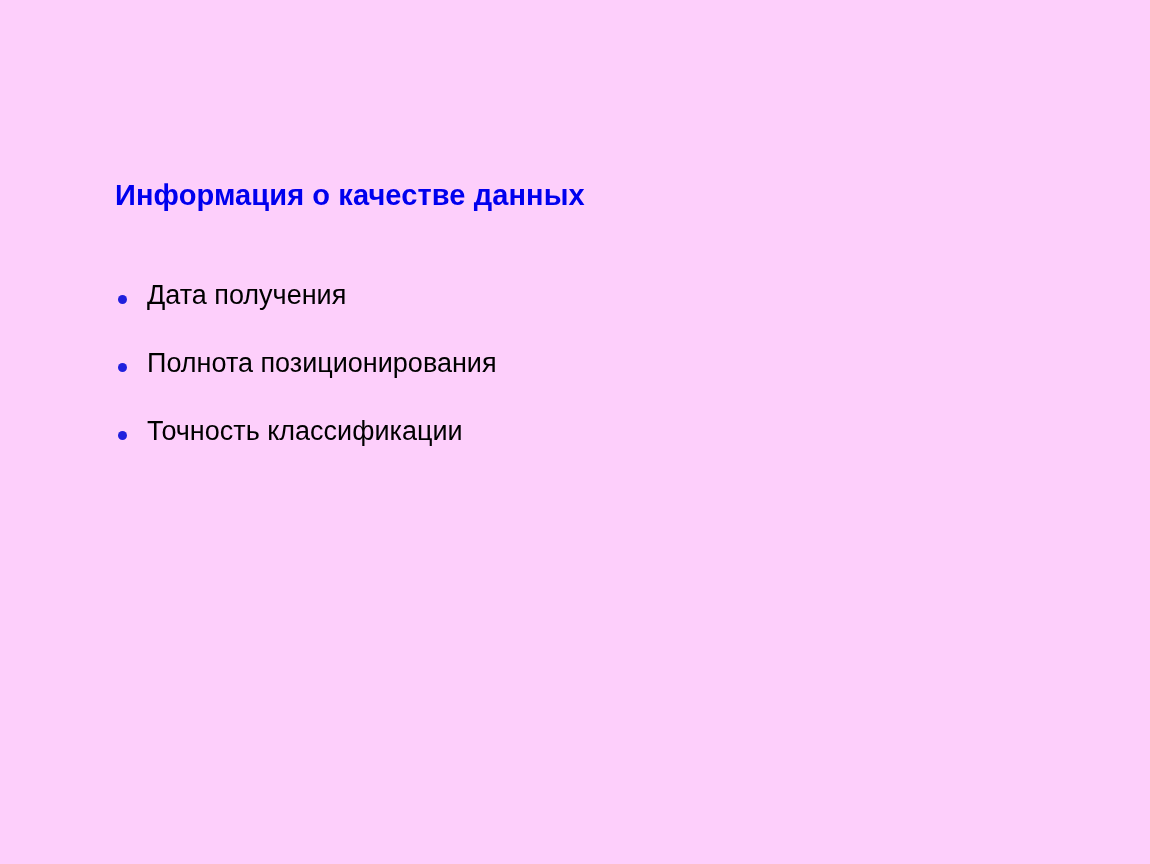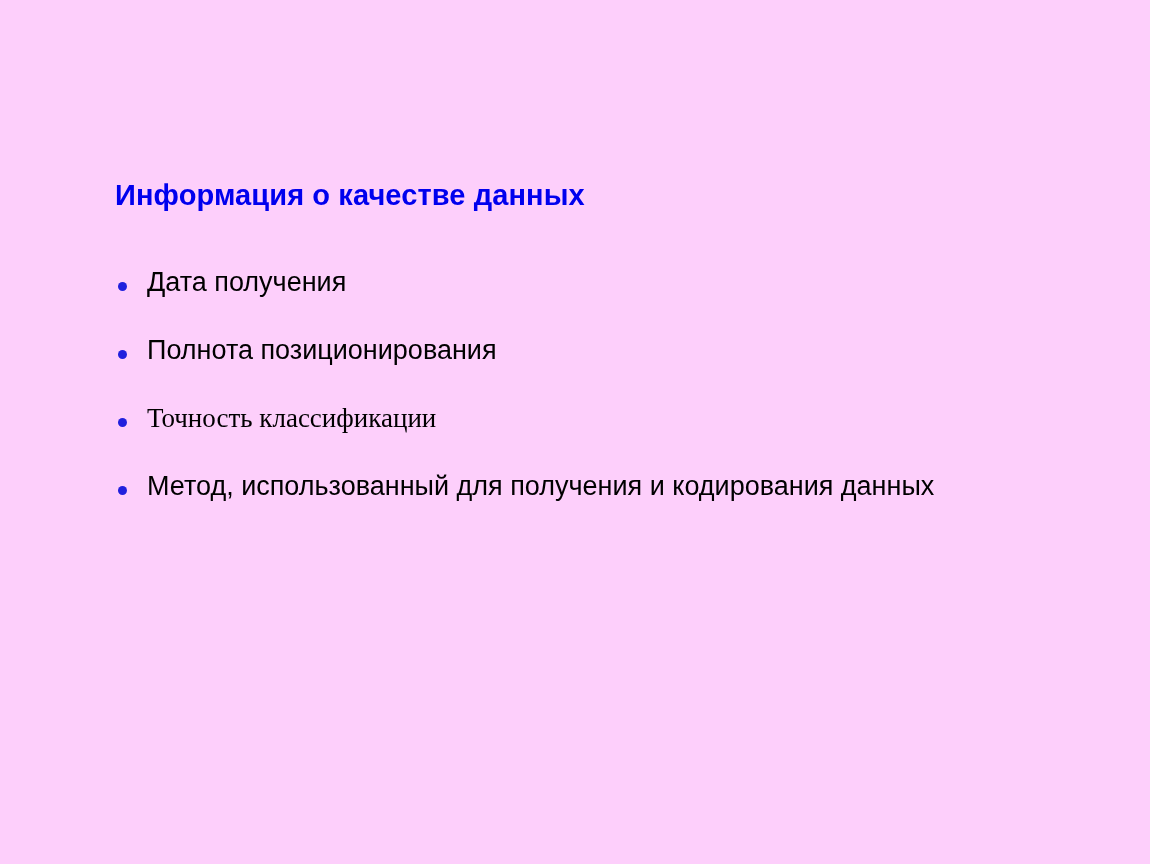--- a/index.html
+++ b/index.html
@@ -26,21 +26,21 @@
     font-size: 29px;
     font-weight: bold;
     color: #0000EE;
     letter-spacing: 0.1px;
     white-space: nowrap;
     line-height: 1.15;
   }
   #bullet-list {
     position: absolute;
     left: 115px;
-    top: 263px;
+    top: 276px;
     width: 960px;
     margin: 0;
     padding: 0;
     list-style: none;
   }
   .bullet-item {
     position: relative;
     display: block;
     height: 68px;
     padding-left: 32px;
@@ -77,23 +77,19 @@
       <span class="bullet-text" style="color: rgb(0, 0, 0);">Дата получения</span>
     </li>
 
     <li class="bullet-item">
       <span class="bullet-marker" style="background: rgb(32, 32, 221);"></span>
       <span class="bullet-text" style="color: rgb(0, 0, 0);">Полнота позиционирования</span>
     </li>
 
     <li class="bullet-item">
       <span class="bullet-marker" style="background: rgb(32, 32, 221);"></span>
-      <span class="bullet-text" style="color: rgb(0, 0, 0); font-family: Liberation Serif, serif;">Точность классификации</span>
+      <span class="bullet-text" style="color: rgb(0, 0, 0);">Точность классификации</span>
     </li>
 
 
-    <li class="bullet-item">
-      <span class="bullet-marker" style="background: rgb(32, 32, 221);"></span>
-      <span class="bullet-text" style="color: rgb(0, 0, 0);">Метод, использованный для получения и кодирования данных</span>
-    </li>
 
   </ul>
 </div>
 
 </body></html>

